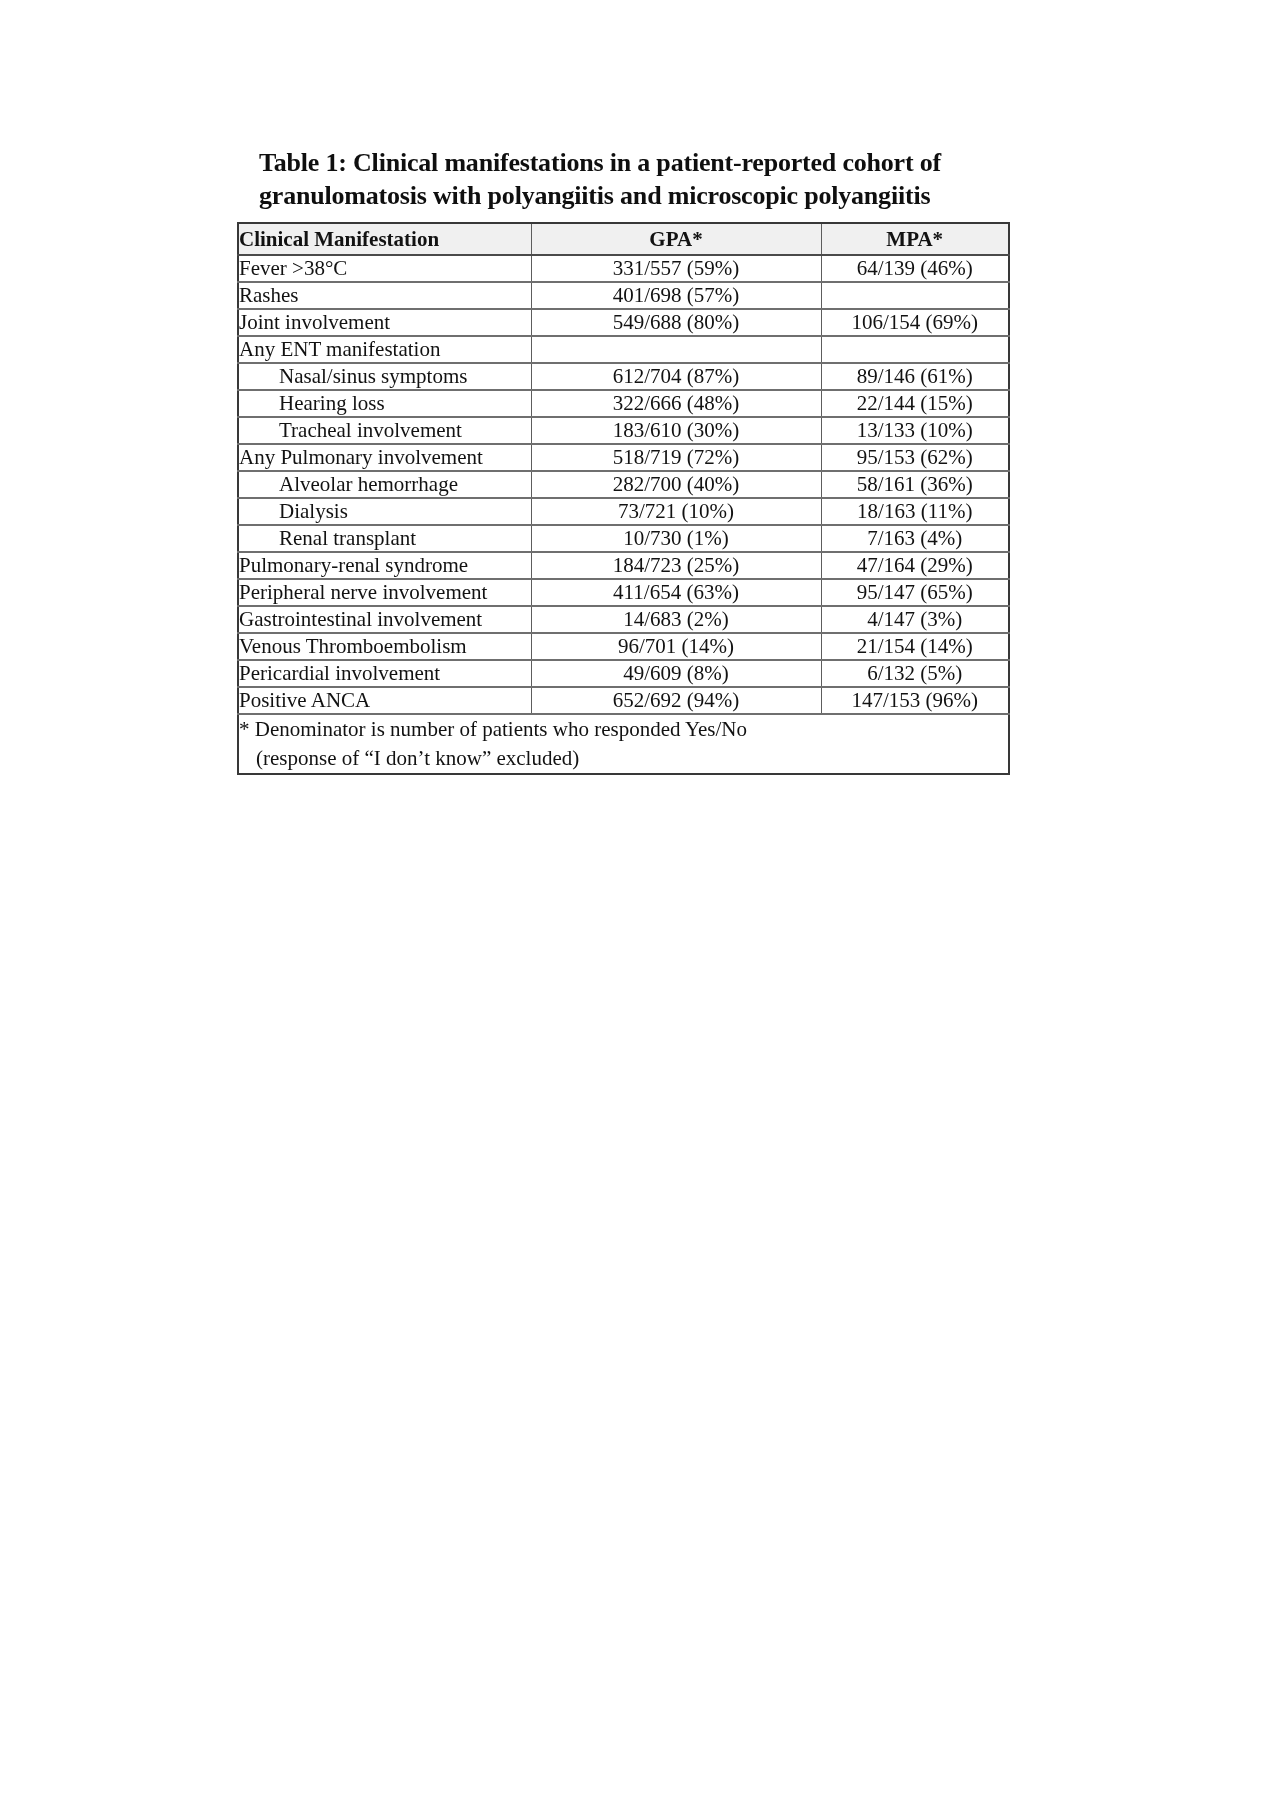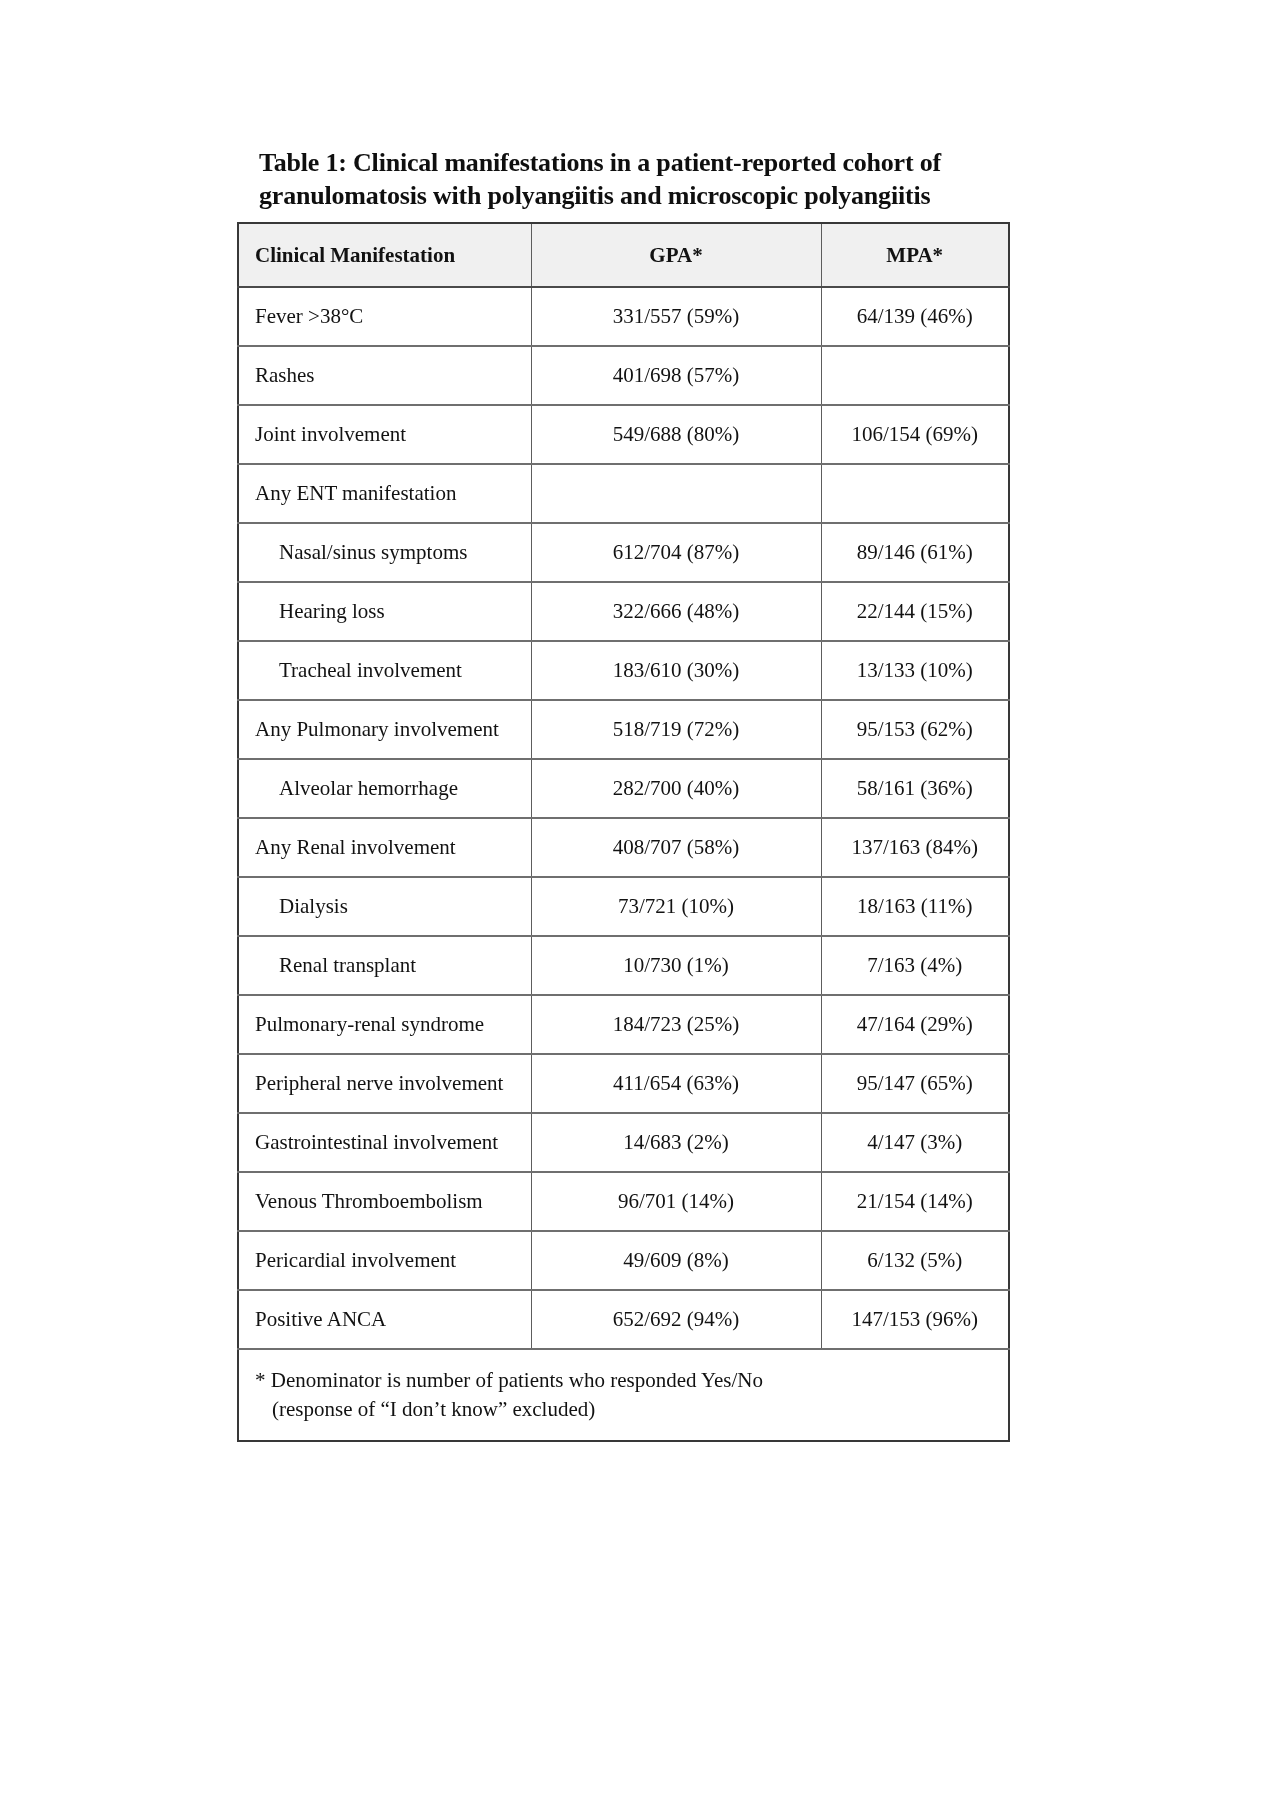--- a/index.html
+++ b/index.html
@@ -30,21 +30,21 @@
     width:771px;
     border-collapse:collapse;
     table-layout:fixed;
     border:2px solid #383838;
     font-size:21px;
     color:#121212;
   }
   table.manifest th, table.manifest td{
     border:1px solid #5d5d5d;
     border-top:2px solid #6f6f6f;
-    padding:16px;
+    padding:0;
     overflow:hidden;
     white-space:nowrap;
   }
   table.manifest thead th{
     background:#f0f0f0;
     font-weight:bold;
     height:30px;
     border-top:2px solid #383838;
     border-bottom:2px solid #4a4a4a;
   }
@@ -126,25 +126,20 @@
             <td class="label-cell">Any Pulmonary involvement</td>
             <td class="val-cell">518/719 (72%)</td>
             <td class="val-cell">95/153 (62%)</td>
           </tr>
           <tr>
             <td class="label-cell indent">Alveolar hemorrhage</td>
             <td class="val-cell">282/700 (40%)</td>
             <td class="val-cell">58/161 (36%)</td>
           </tr>
           <tr>
-            <td class="label-cell">Any Renal involvement</td>
-            <td class="val-cell">408/707 (58%)</td>
-            <td class="val-cell">137/163 (84%)</td>
-          </tr>
-          <tr>
             <td class="label-cell indent">Dialysis</td>
             <td class="val-cell">73/721 (10%)</td>
             <td class="val-cell">18/163 (11%)</td>
           </tr>
           <tr>
             <td class="label-cell indent">Renal transplant</td>
             <td class="val-cell">10/730 (1%)</td>
             <td class="val-cell">7/163 (4%)</td>
           </tr>
           <tr>

